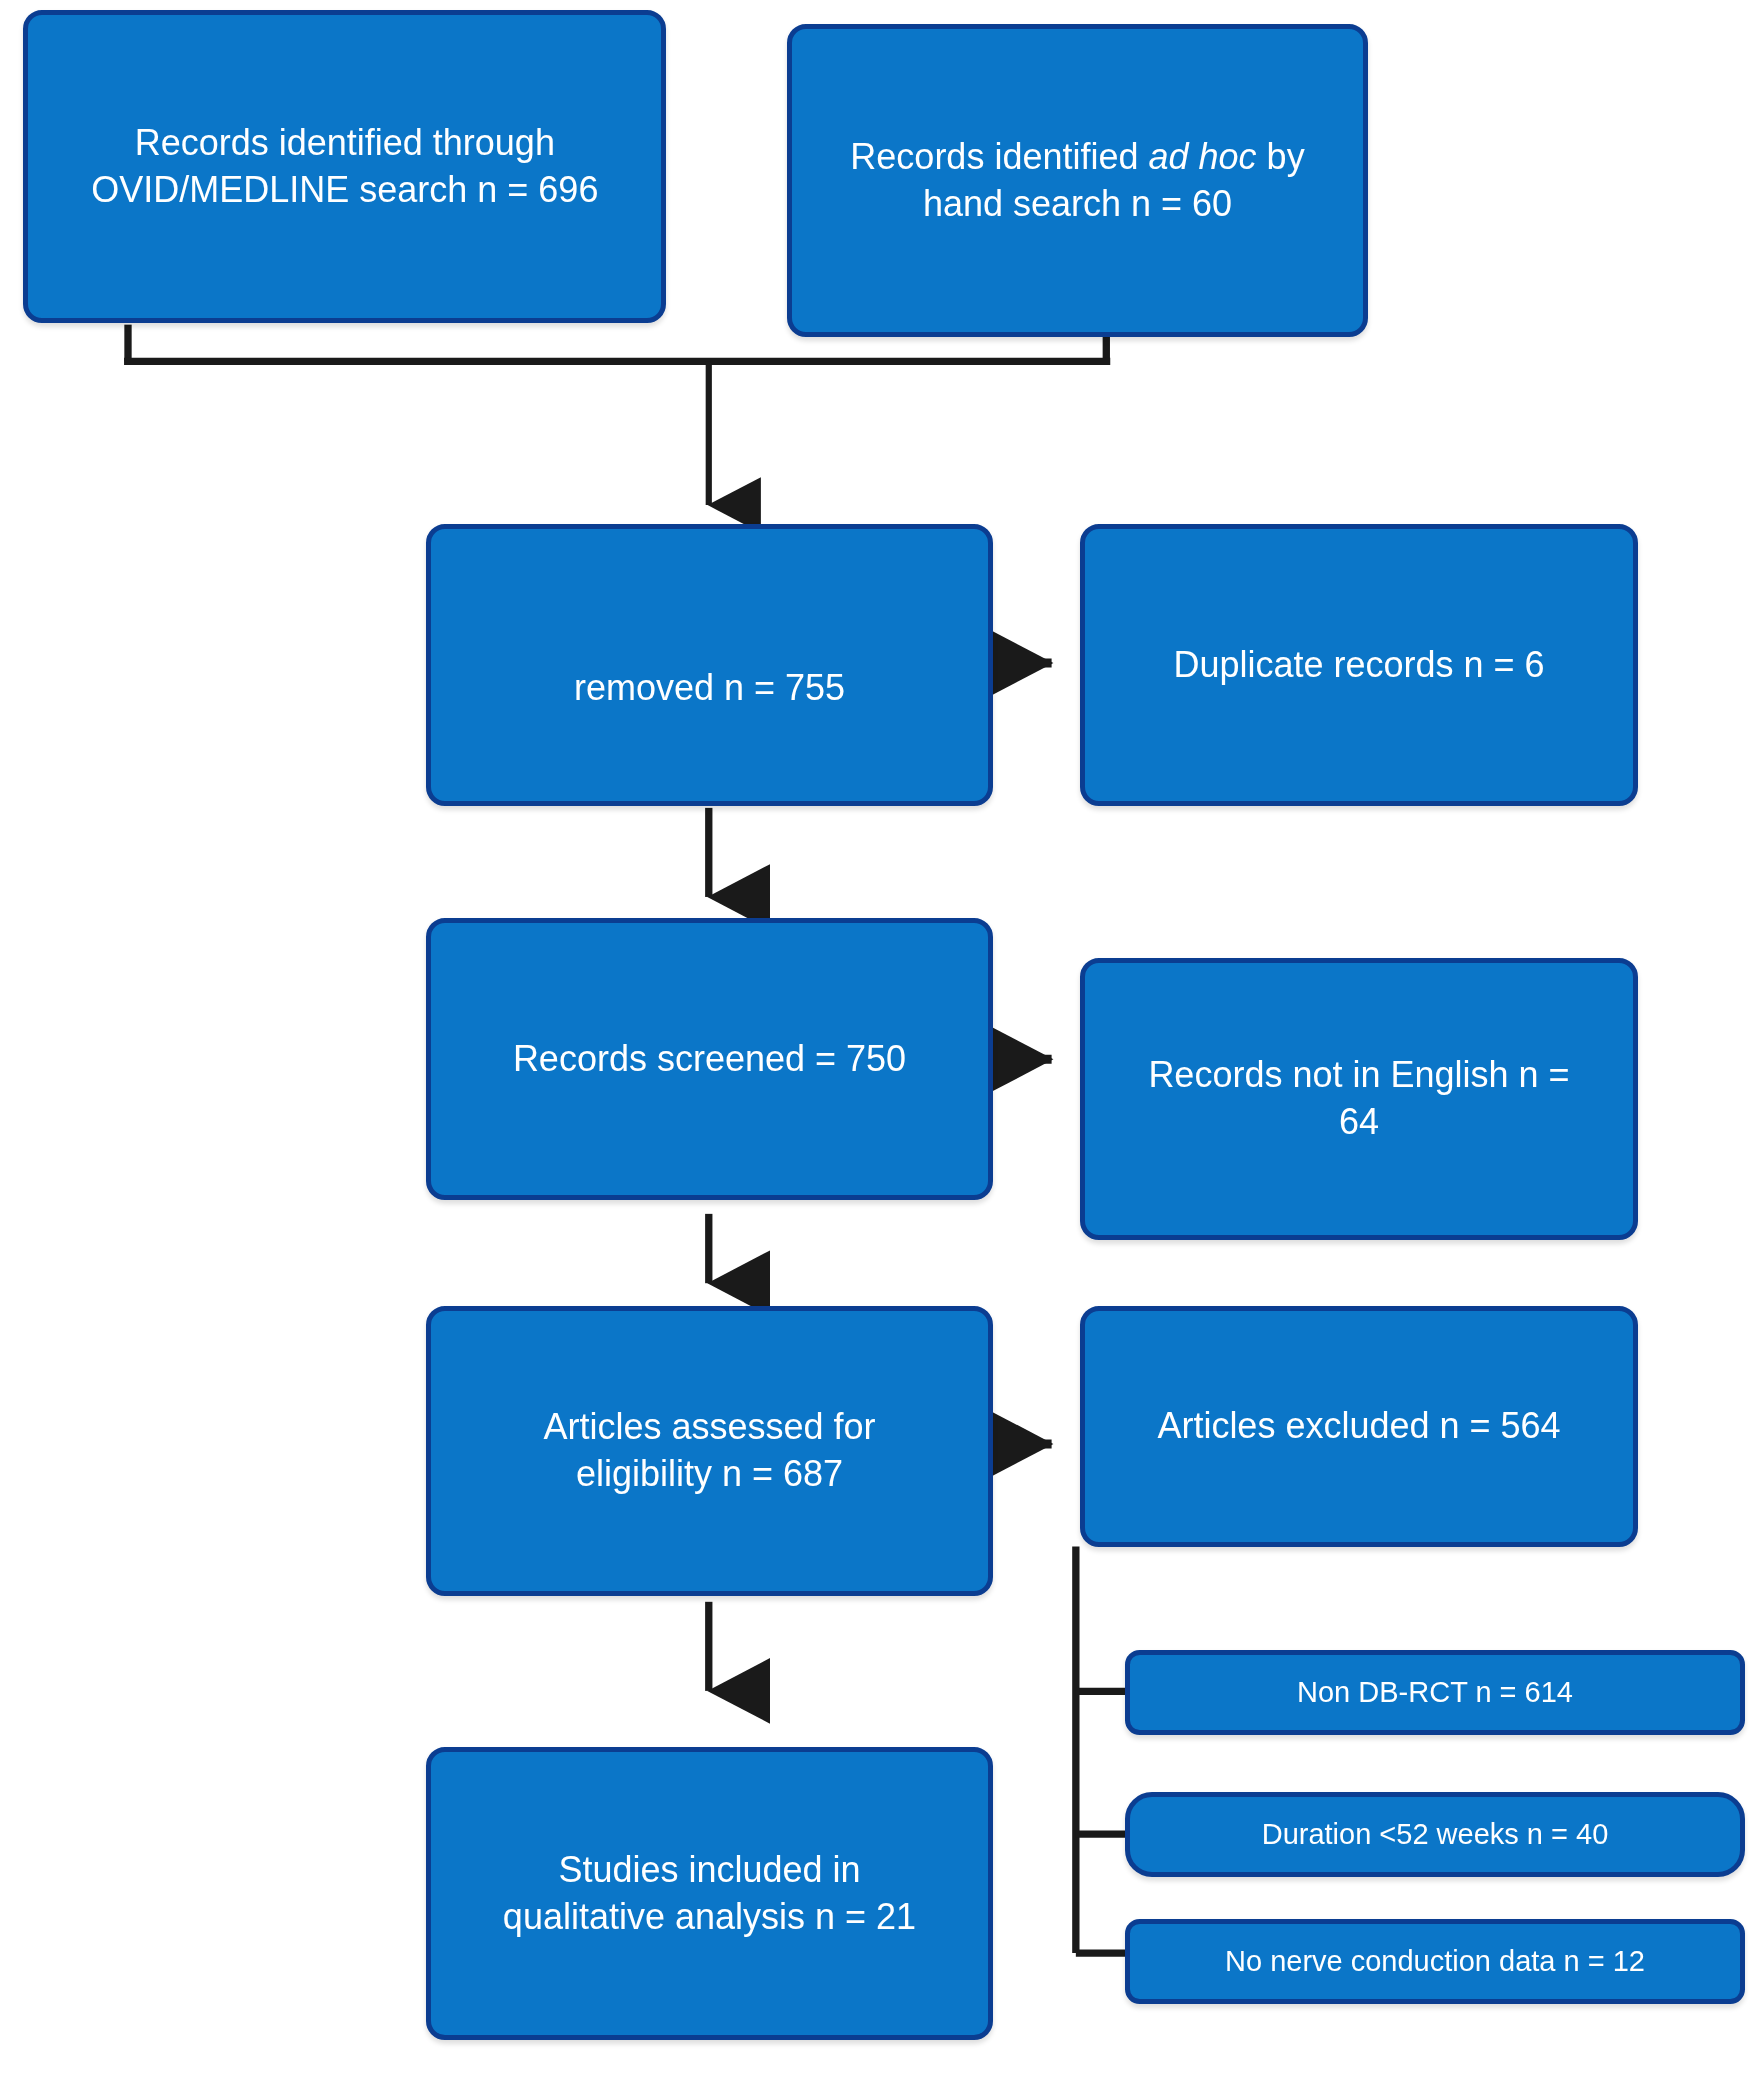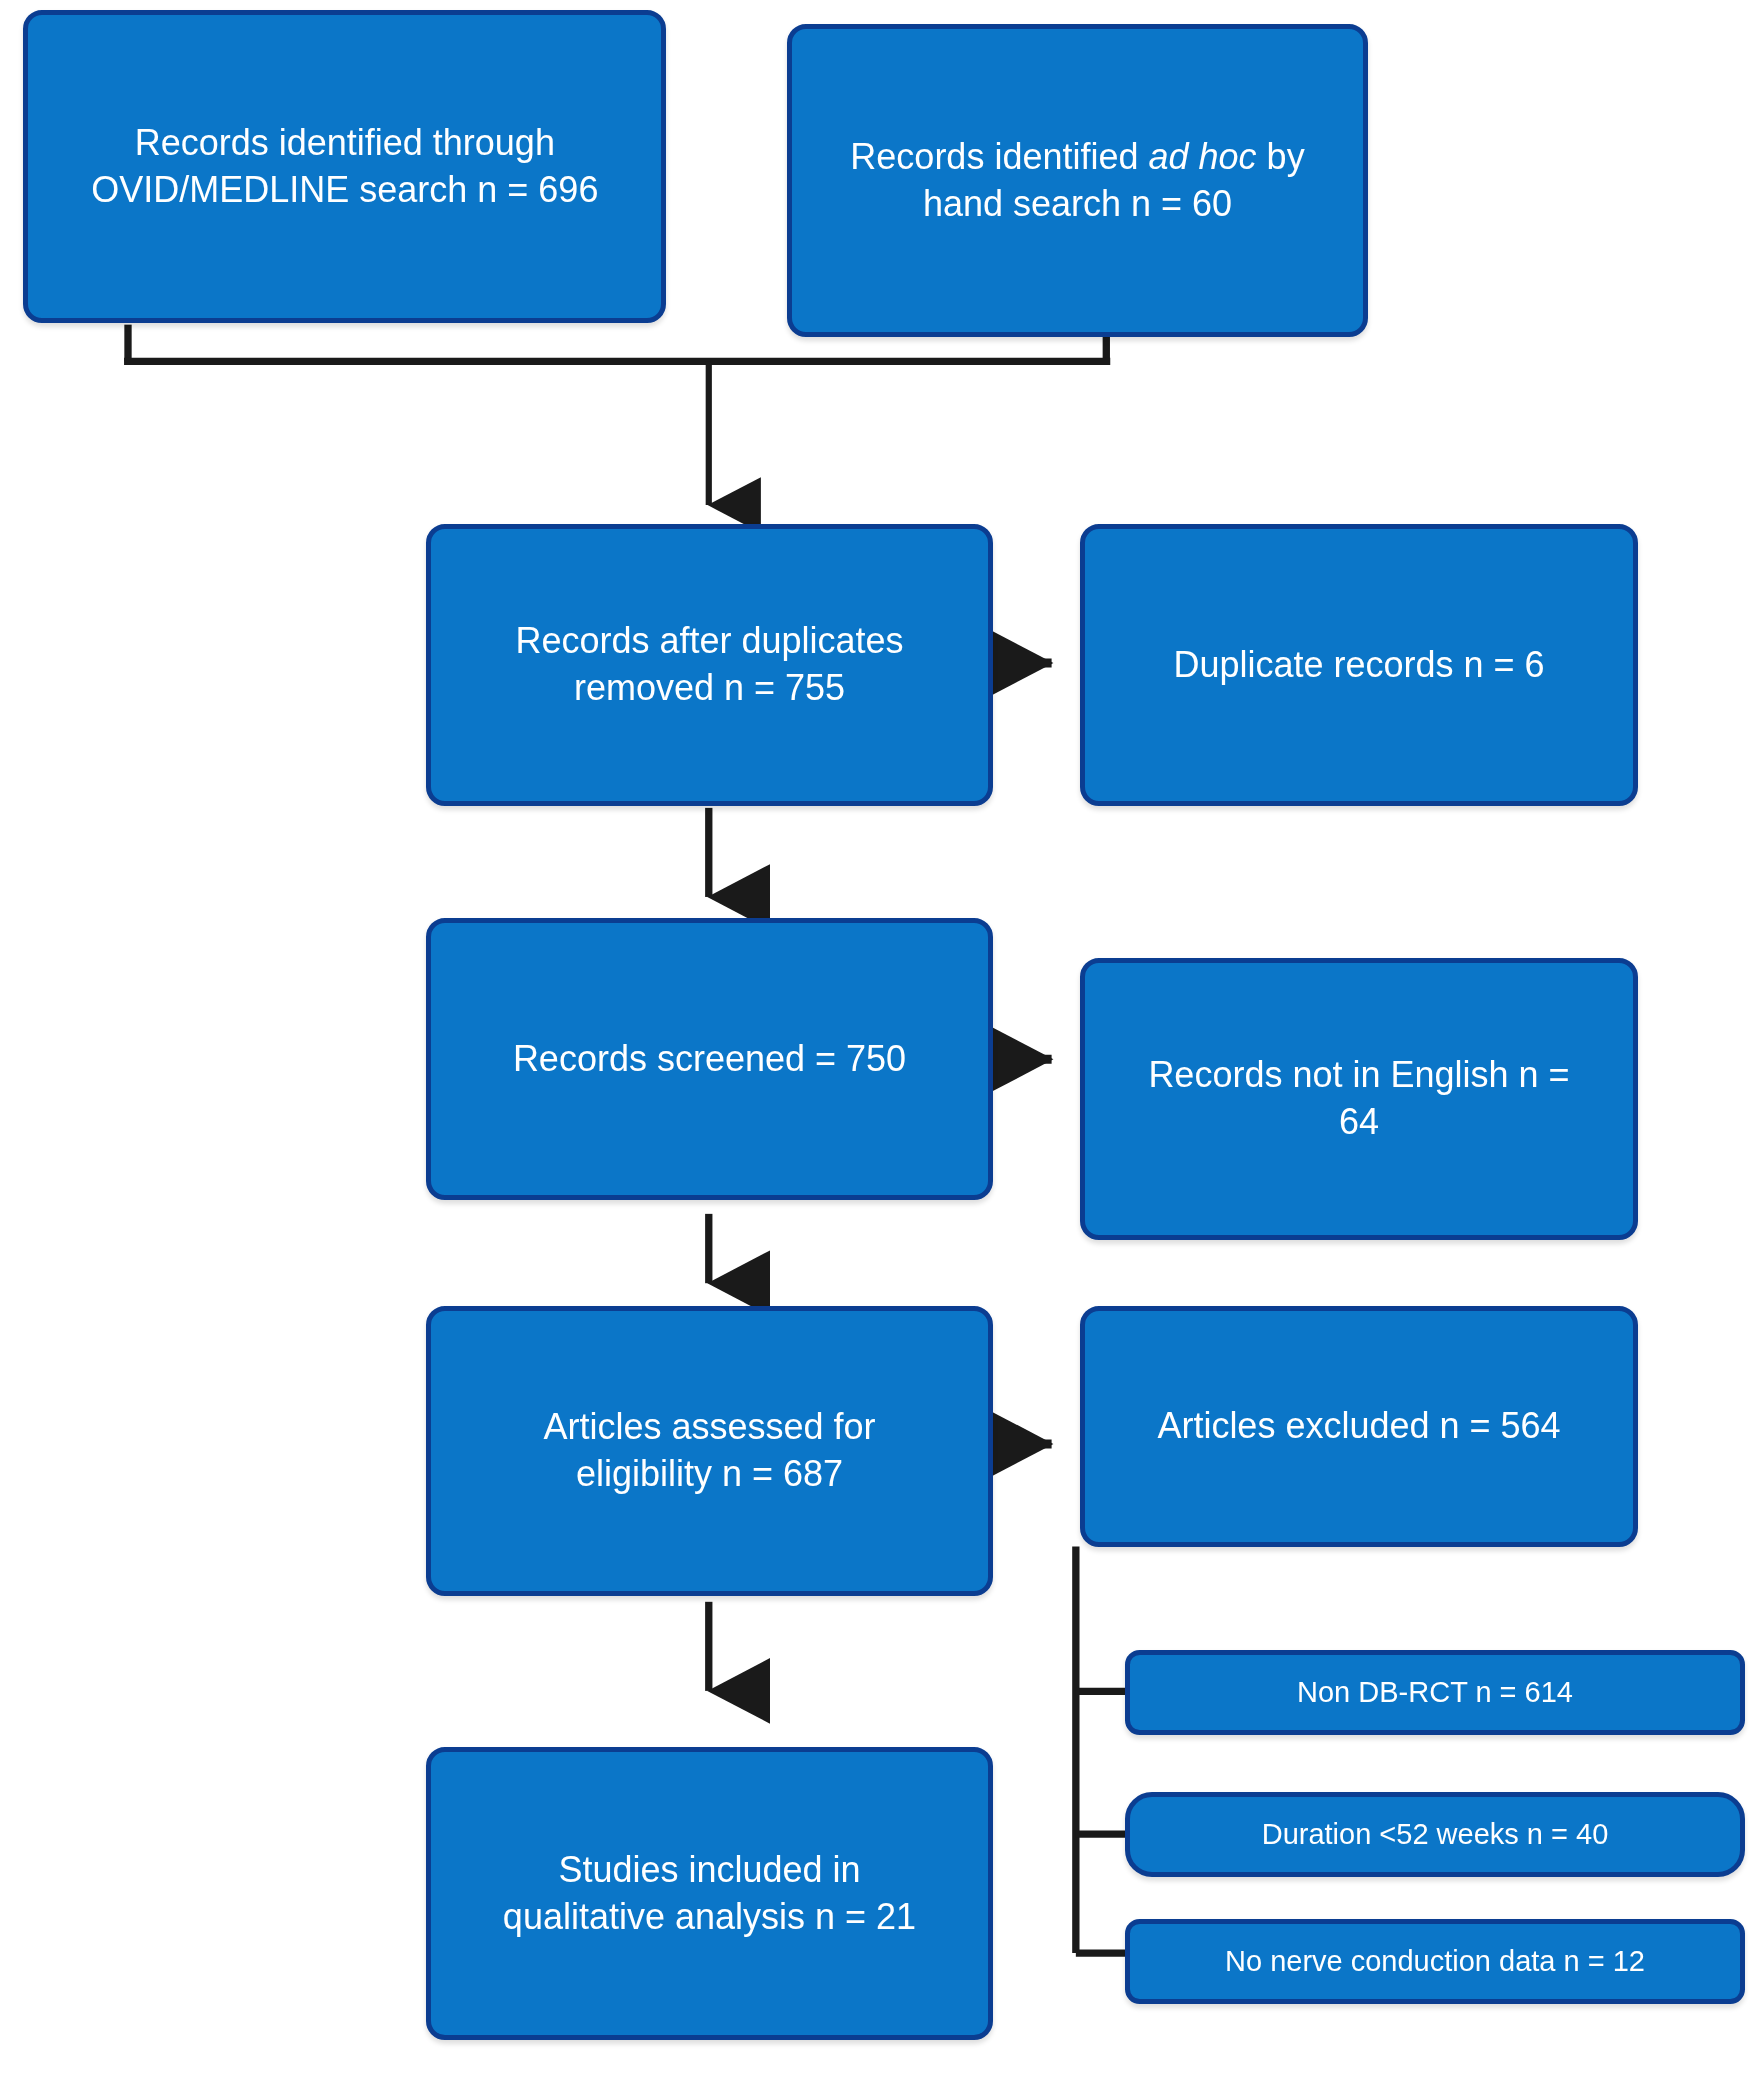--- a/index.html
+++ b/index.html
@@ -99,21 +99,21 @@
 
   <div class="node big" style="left:787px; top:10px; width:581px; height:313px;margin-top:14px;">
     <span class="txt">
       <span>Records identified </span><em>ad hoc</em><span> by</span><br>
       <span>hand search n = 60</span>
     </span>
   </div>
 
   <div class="node big" style="left:426px; top:524px; width:567px; height:282px;">
     <span class="txt">
-      <span>Records after duplicates</span><br>
+      <br>
       <span>removed n = 755</span>
     </span>
   </div>
 
   <div class="node big" style="left:1080px; top:524px; width:558px; height:282px;">
     <span class="txt">Duplicate records n = 6</span>
   </div>
 
   <div class="node big" style="left:426px; top:918px; width:567px; height:282px;">
     <span class="txt">Records screened = 750</span>

